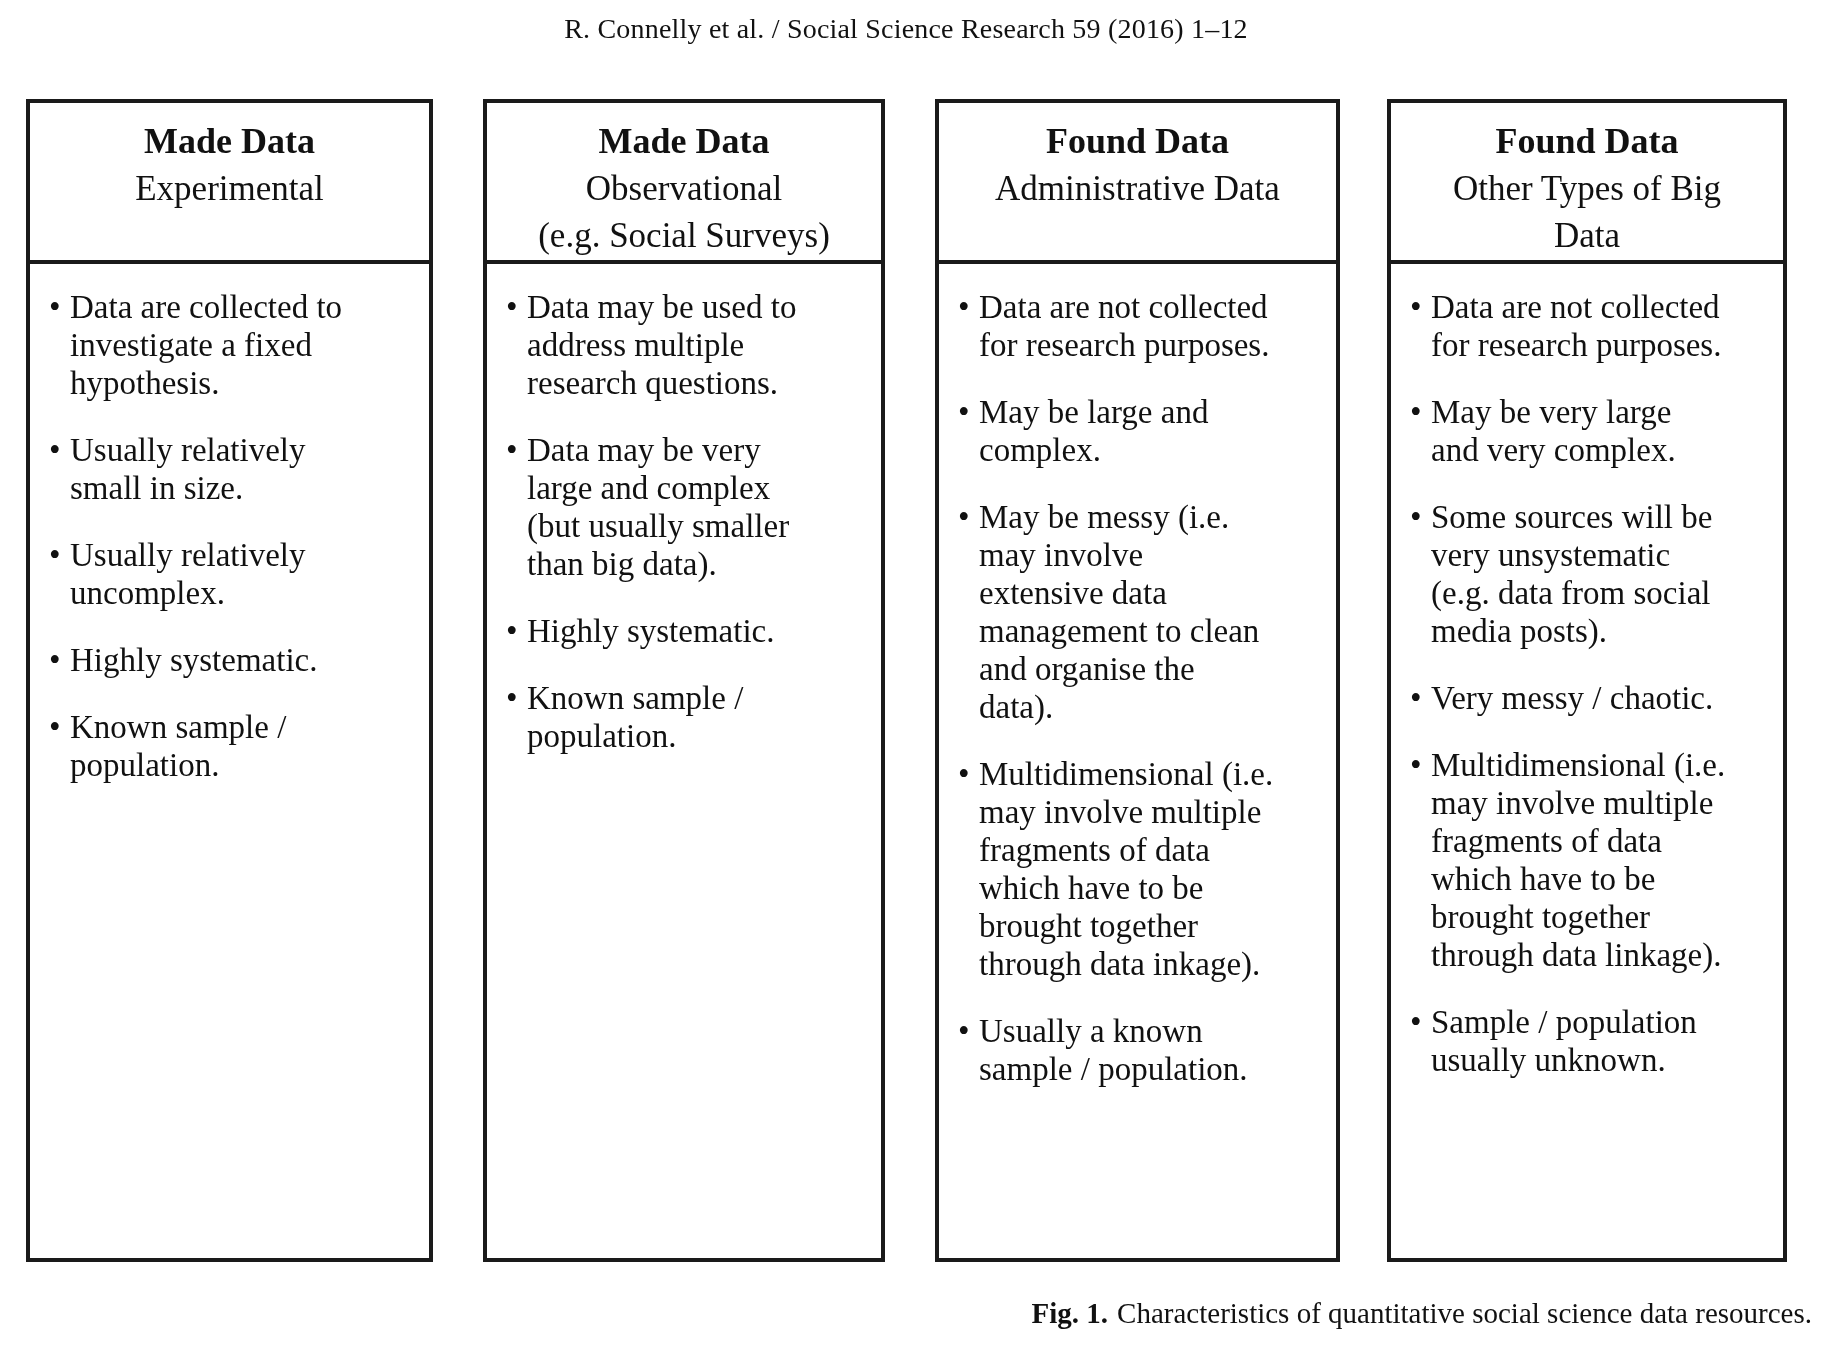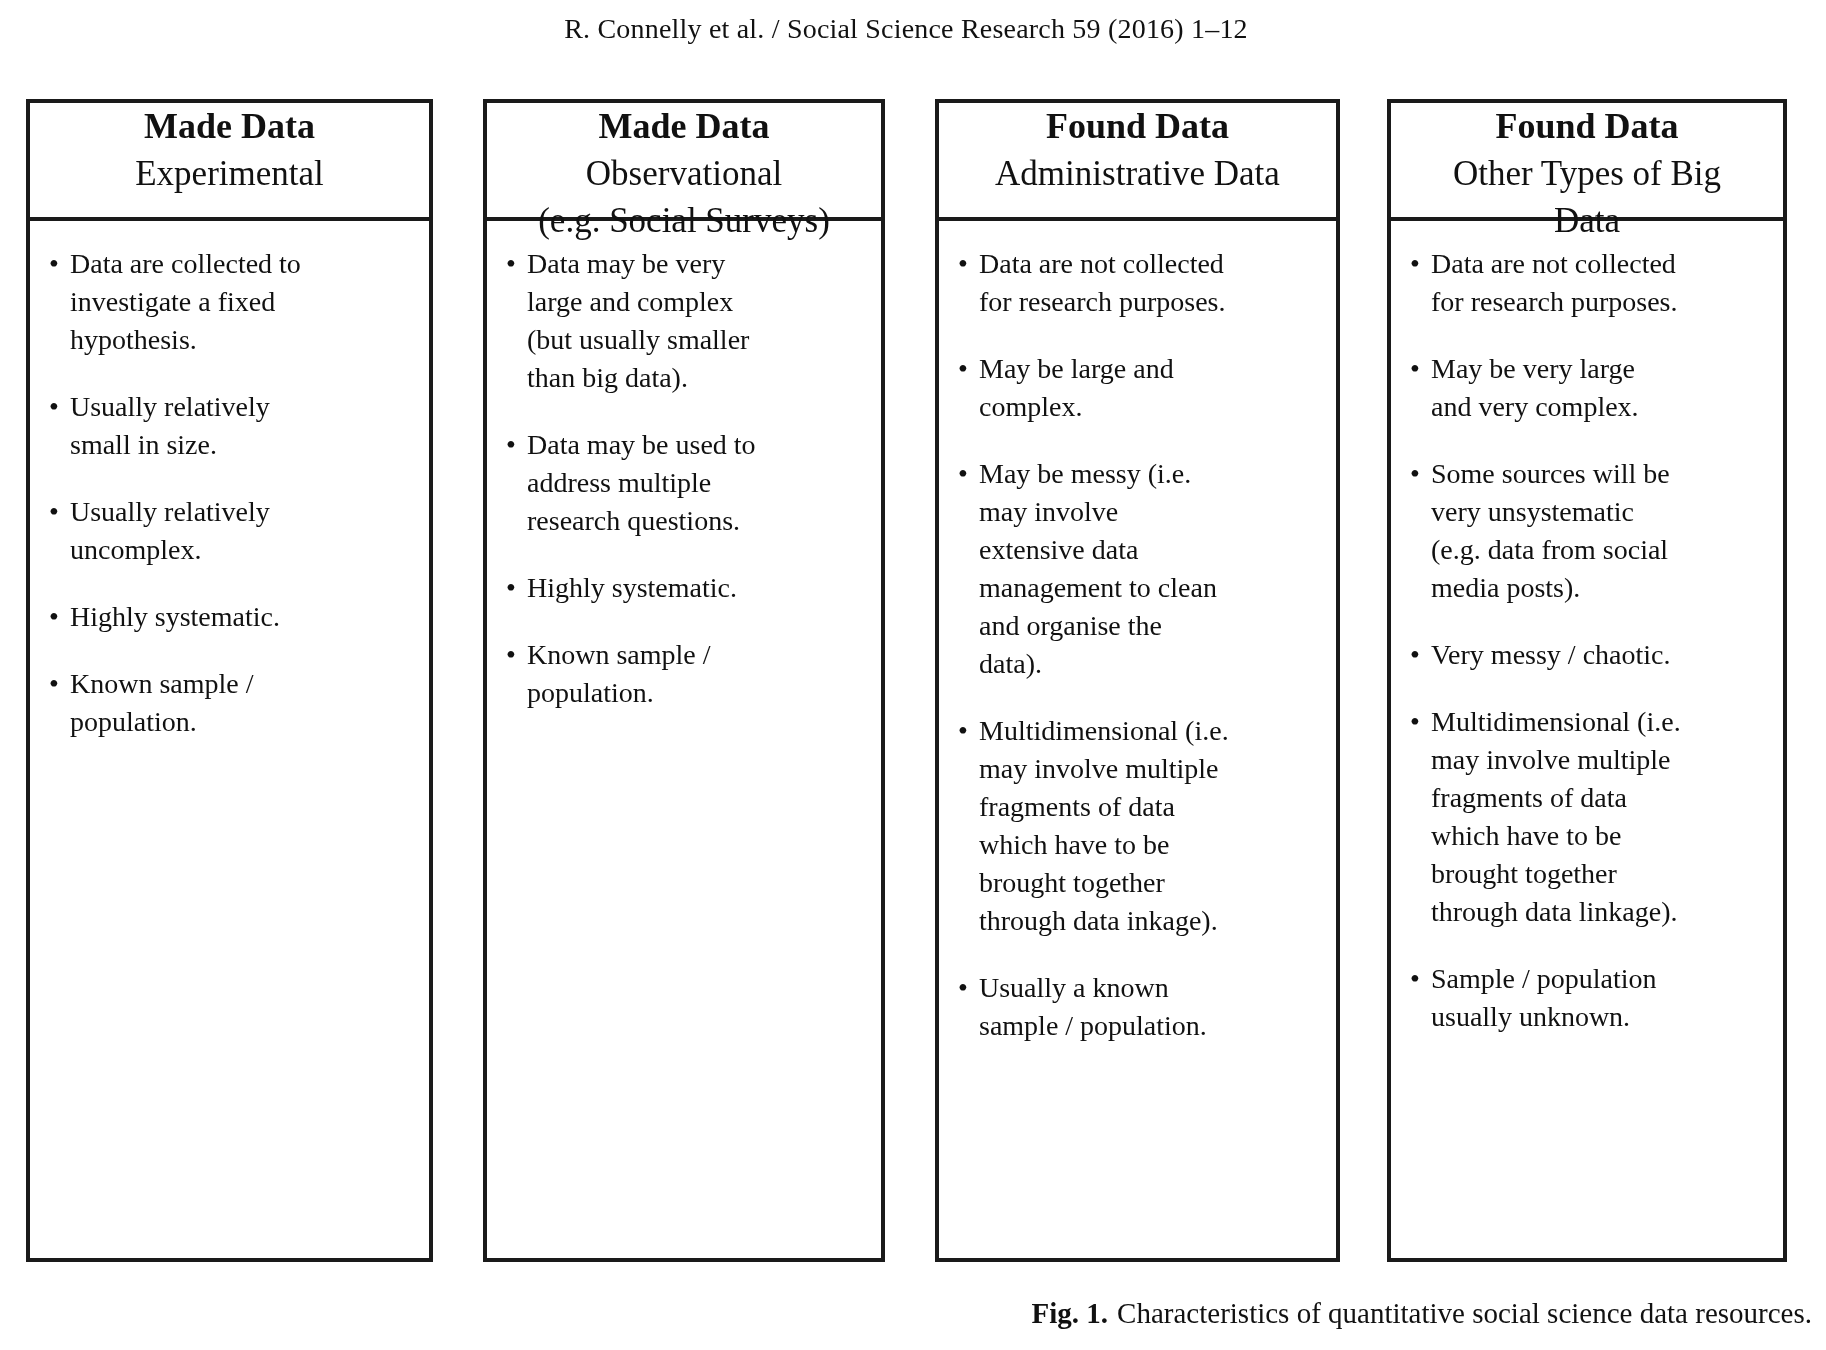--- a/index.html
+++ b/index.html
@@ -30,43 +30,44 @@
     box-sizing: border-box;
     border: 4px solid #1a1a1a;
     background: #ffffff;
   }
   .box-0 { left: 26px;   width: 407px; }
   .box-1 { left: 483px;  width: 402px; }
   .box-2 { left: 935px;  width: 405px; }
   .box-3 { left: 1387px; width: 400px; }
   .box-header {
     box-sizing: border-box;
-    height: 118px;
+    height: 161px;
     border-bottom: 4px solid #1a1a1a;
     text-align: center;
+    padding-top: 15px;
   }
   .box-title {
     font-weight: bold;
     font-size: 36px;
     line-height: 47px;
   }
   .box-subtitle {
     font-size: 35px;
     line-height: 47px;
     white-space: pre-line;
   }
   .bullet-list {
     list-style: none;
     margin: 24px 0 0 0;
     padding: 0 6px 0 19px;
   }
   .bullet-list li {
     position: relative;
     padding-left: 21px;
-    font-size: 28px;
+    font-size: 33px;
     line-height: 38px;
     white-space: pre-line;
     margin: 0 0 29px 0;
   }
   .bullet-list li::before {
     content: "\2022";
     position: absolute;
     left: 0;
     top: 0;
   }
@@ -112,27 +113,27 @@
 </div>
 
 <div class="figure-box box-1">
   <div class="box-header">
     <div class="box-title">Made Data</div>
     <div class="box-subtitle">Observational
 (e.g. Social Surveys)</div>
   </div>
   <div class="box-body">
     <ul class="bullet-list">
+        <li>Data may be used to
+address multiple
+research questions.</li>
         <li>Data may be very
 large and complex
 (but usually smaller
 than big data).</li>
-        <li>Data may be used to
-address multiple
-research questions.</li>
         <li>Highly systematic.</li>
         <li>Known sample /
 population.</li>
       </ul>
   </div>
 </div>
 
 <div class="figure-box box-2">
   <div class="box-header">
     <div class="box-title">Found Data</div>

